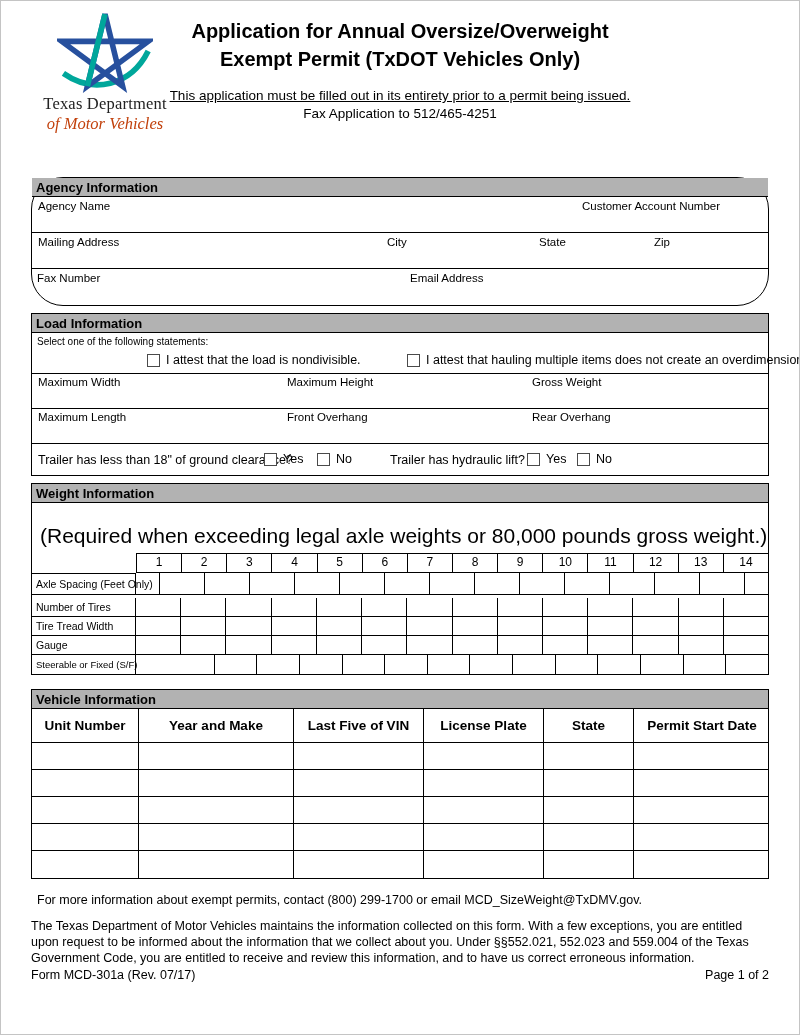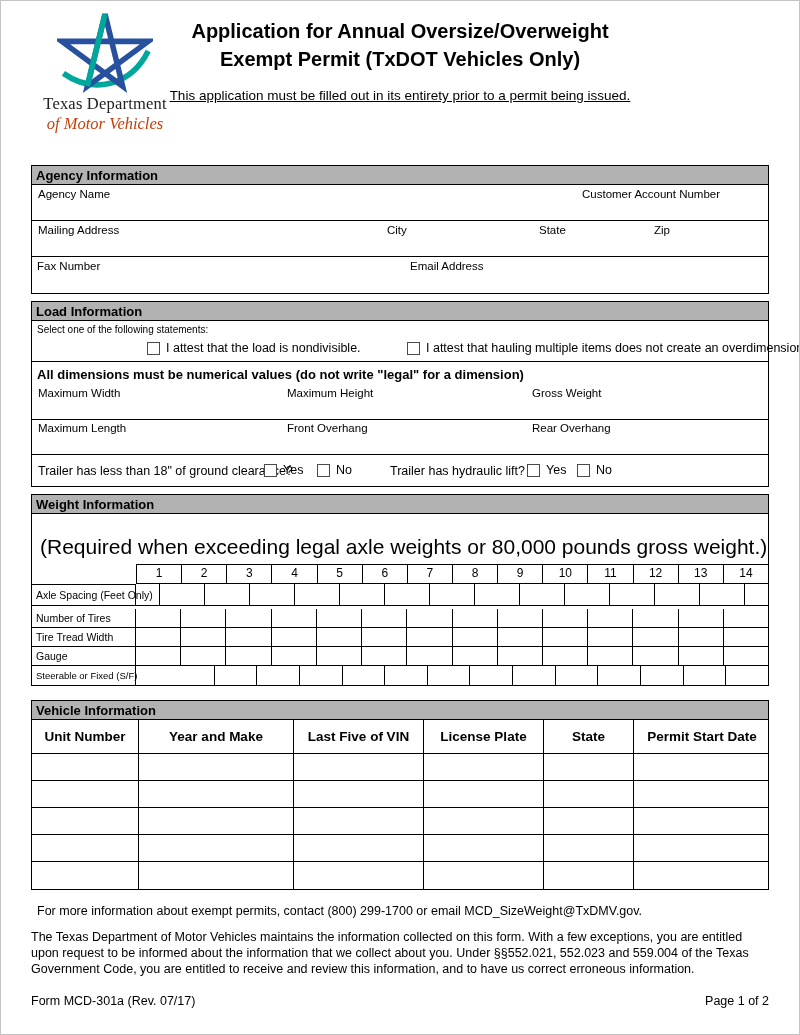--- a/index.html
+++ b/index.html
@@ -19,21 +19,21 @@
   .logo-t1 { font-family: "Liberation Serif", serif; font-size: 16.5px; color: #222; margin-top: 1px; letter-spacing: .2px; }
   .logo-t2 { font-family: "Liberation Serif", serif; font-style: italic; font-size: 16.5px; color: #c2410c; }
   .titles { text-align: center; padding-top: 16px; }
   .title { font-size: 20px; font-weight: bold; line-height: 28px; }
   .instr { font-size: 13.5px; text-decoration: underline; margin-top: 15px; }
   .fax { font-size: 13.5px; margin-top: 3px; }
   
   .content { padding: 0 30px; }
   .sec { border: 1px solid #000; background: #fff; }
   .mt7 { margin-top: 7px; }
-  .mt8 { margin-top: 12px; }
+  .mt8 { margin-top: 24px; border-radius: 32px; }
   .mt14 { margin-top: 14px; }
   .sec-bar { background: var(--section-bar, #b2b2b2); border-bottom: 1px solid #000; font-weight: bold; font-size: 13px; padding: 2px 4px 1px; }
   .lbl { position: absolute; top: 3px; font-size: 11.5px; white-space: nowrap; }
   
   .ag-row { position: relative; height: 36px; border-bottom: 1px solid #000; }
   .ag-row:last-child { border-bottom: none; }
   
   .ld-stmt { position: relative; height: 41px; border-bottom: 1px solid #000; }
   .ld-sel { font-size: 10px; padding: 3px 0 0 5px; }
   .chk { position: absolute; display: flex; align-items: center; gap: 6px; font-size: 12.5px; white-space: nowrap; }
@@ -74,41 +74,42 @@
   .vh { border-right: 1px solid #000; font-weight: bold; font-size: 13.5px; display: flex; align-items: center; justify-content: center; text-align: center; }
   .veh-head .vh:last-child { border-right: none; }
   .veh-row { height: 27px; border-bottom: 1px solid #000; }
   .veh-body .veh-row:last-child { border-bottom: none; }
   .vc { border-right: 1px solid #000; }
   .veh-row .vc:last-child { border-right: none; }
   
   .footer { padding: 14px 30px 0; font-size: 12.5px; }
   .f-contact { padding-left: 6px; }
   .f-privacy { margin-top: 11px; line-height: 16px; }
-  .f-bottom { display: flex; justify-content: space-between; margin-top: 17px; }
+  .f-bottom { display: flex; justify-content: space-between; margin-top: 2px; }
 </style>
 </head>
 <body>
 
 <div class="page">
 
   <div class="header">
     <div class="logo">
       <svg width="96" height="84" viewBox="0 0 120 104">
         <path class="p-teal" d="M8 80 C 45 106, 92 96, 114 52" fill="none" stroke-width="7"></path>
         <path class="p-blue" d="M60 6 L82 96 L6 40 L114 40 L38 96 Z" fill="none" stroke-width="7" stroke-linejoin="miter"></path>
         <path class="p-teal" d="M38 96 L60 6" fill="none" stroke-width="7"></path>
       </svg>
       <div class="logo-t1">Texas Department</div>
       <div class="logo-t2">of Motor Vehicles</div>
     </div>
     <div class="titles">
       <div class="title">Application for Annual Oversize/Overweight</div>
       <div class="title">Exempt Permit (TxDOT Vehicles Only)</div>
       <div class="instr">This application must be filled out in its entirety prior to a permit being issued.</div>
+      <div class="fax">Fax Application to 512/465-4251</div>
     </div>
   </div>
 
   <div class="content">
 
     <section class="sec mt8">
       <div class="sec-bar">Agency Information</div>
       <div class="ag-row">
         <span class="lbl" style="left:6px">Agency Name</span>
         <span class="lbl" style="left:550px">Customer Account Number</span>
@@ -131,21 +132,20 @@
         <div class="ld-sel">Select one of the following statements:</div>
         <div class="chk" style="left:115px">
           <span class="cb"></span>
           <span>I attest that the load is nondivisible.</span>
         </div>
         <div class="chk" style="left:375px">
           <span class="cb"></span>
           <span>I attest that hauling multiple items does not create an overdimension.</span>
         </div>
       </div>
-      <div class="ld-note">All dimensions must be numerical values (do not write "legal" for a dimension)</div>
       <div class="ld-dim">
         <span class="lbl" style="left:6px">Maximum Width</span>
         <span class="lbl" style="left:255px">Maximum Height</span>
         <span class="lbl" style="left:500px">Gross Weight</span>
       </div>
       <div class="ld-dim">
         <span class="lbl" style="left:6px">Maximum Length</span>
         <span class="lbl" style="left:255px">Front Overhang</span>
         <span class="lbl" style="left:500px">Rear Overhang</span>
       </div>

